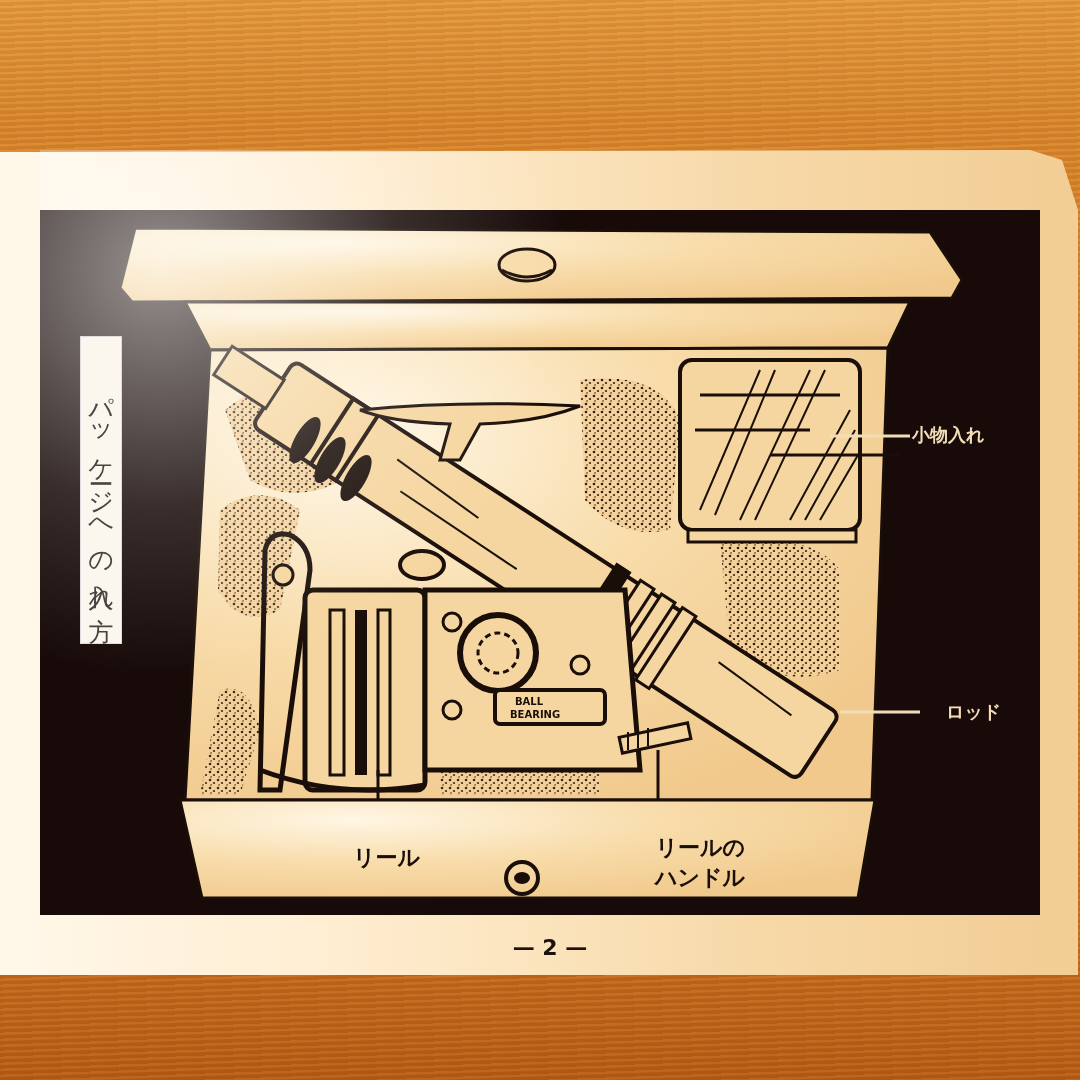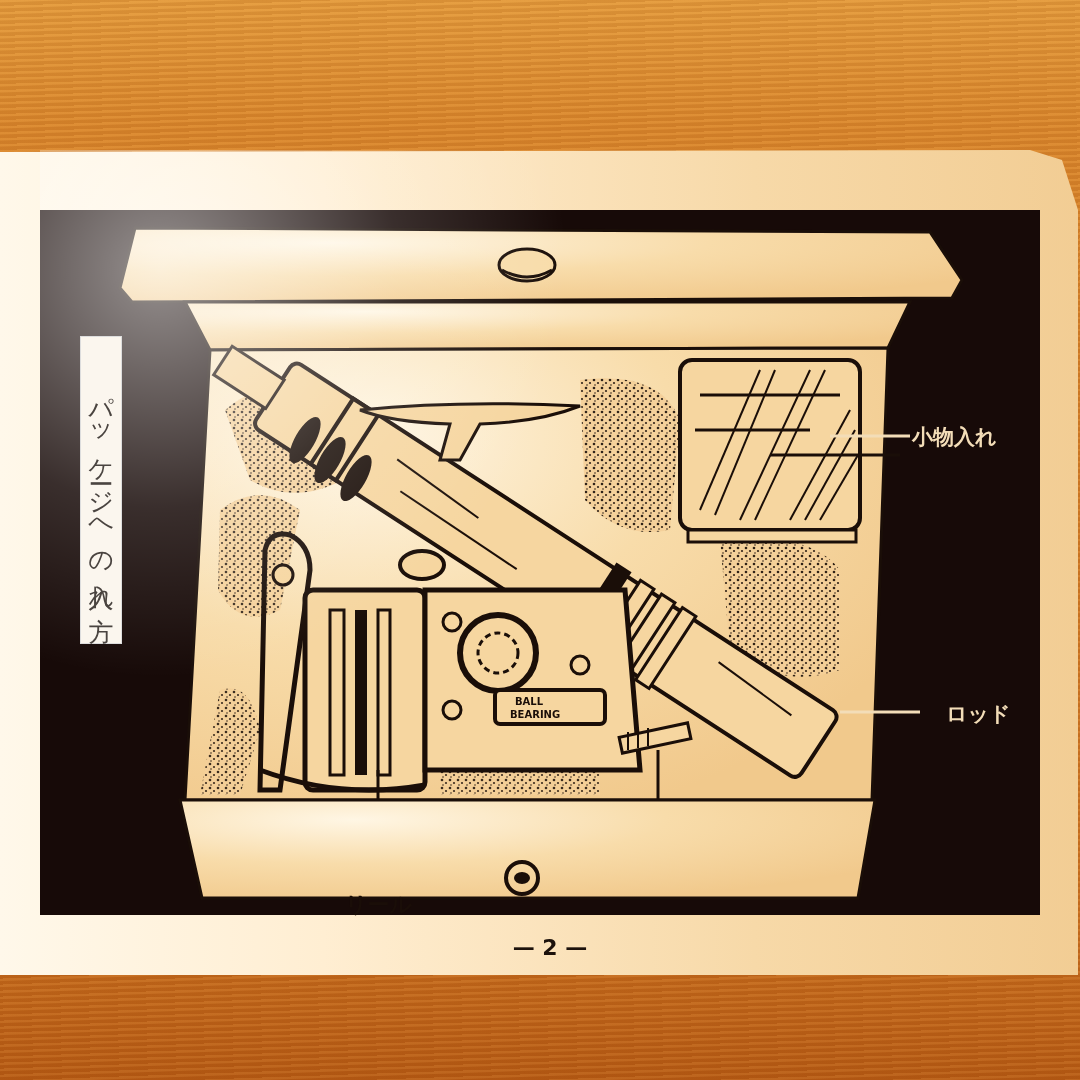--- a/index.html
+++ b/index.html
@@ -54,34 +54,33 @@
       text-orientation: upright;
       font-size: 25px;
       letter-spacing: 2px;
       color: #4a4440;
       font-family: "DejaVu Sans", sans-serif;
     }
     .callout {
       position: absolute;
       color: #f3ddb8;
       font-weight: bold;
-      font-size: 21px;
+      font-size: 18px;
       font-family: "DejaVu Sans", sans-serif;
       white-space: nowrap;
     }
     .callout-dark {
       position: absolute;
       color: #1a0e08;
       font-weight: bold;
       font-size: 22px;
       line-height: 30px;
-      text-align: left;
+      text-align: right;
       font-family: "DejaVu Sans", sans-serif;
       white-space: nowrap;
-      margin-top: 47px;
     }
     .page-number {
       position: absolute;
       left: 500px;
       top: 935px;
       width: 100px;
       text-align: center;
       font-weight: bold;
       font-size: 22px;
       color: #1c120c;
@@ -218,15 +217,19 @@
   <div class="side-title">
     <span>パッケージへの入れ方</span>
   </div>
 
   <div class="callout" style="left: 912px; top: 423px;">小物入れ</div>
   <div class="callout" style="left: 922px; top: 700px; margin-left: 24px;">ロッド</div>
 
   <div class="callout-dark" style="left: 345px; top: 843px; width: 75px;">
     <span>リール</span>
   </div>
+  <div class="callout-dark" style="left: 650px; top: 833px; width: 95px;">
+    <div>リールの</div>
+    <div>ハンドル</div>
+  </div>
 
   <div class="page-number">— 2 —</div>
 </div>
 
 </body></html>

